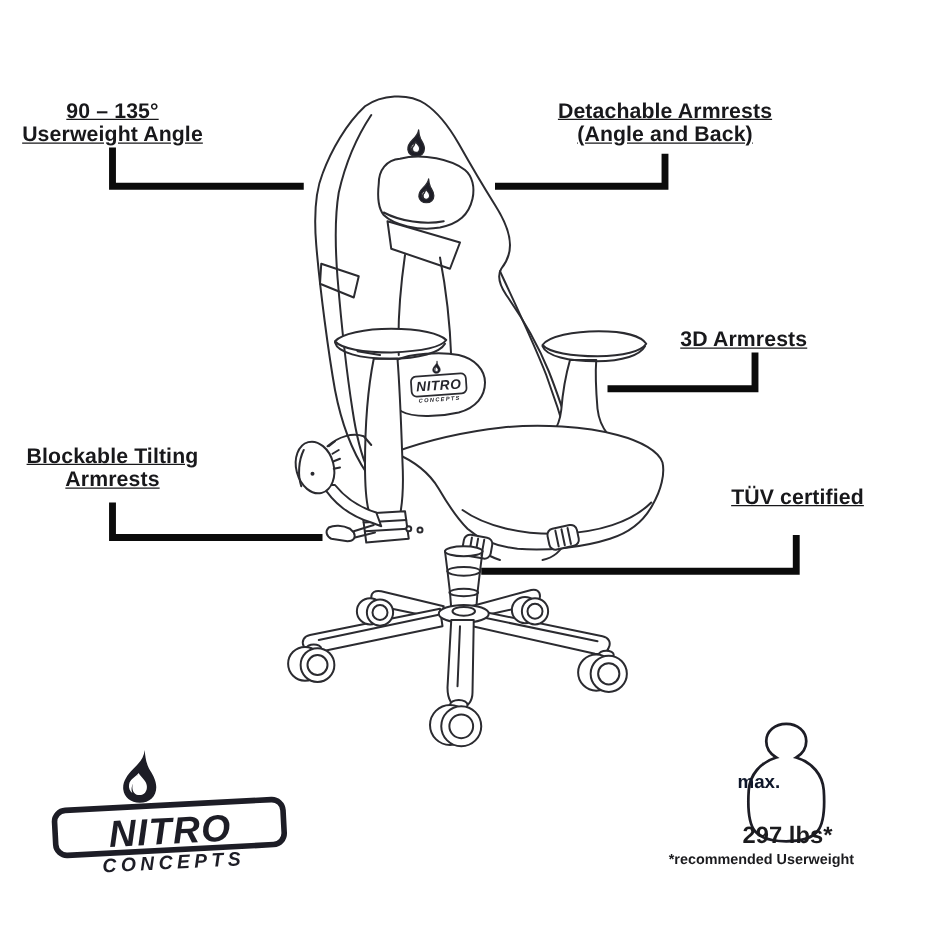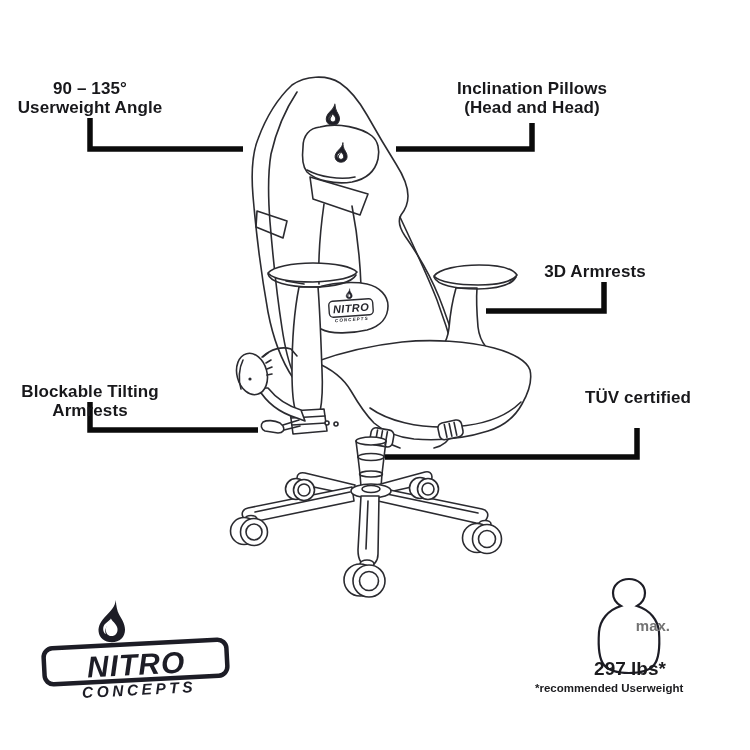--- a/index.html
+++ b/index.html
@@ -1,27 +1,27 @@
 <!DOCTYPE html>
 <html><head>
 <meta charset="utf-8">
 <style>
   html,body{margin:0;padding:0;background:#fff;}
   #stage{position:relative;width:750px;height:750px;background:#fff;overflow:hidden;
          font-family:"Liberation Sans",sans-serif;}
   #art{position:absolute;left:0;top:0;width:750px;height:750px;}
   .callout{position:absolute;font:700 17px/19px "Liberation Sans",sans-serif;
-           color:#18181b;text-align:center;letter-spacing:.1px;}
+           color:#18181b;text-align:center;letter-spacing:.1px;text-decoration:underline;}
   #c-inclination{left:10px;top:79px;width:160px;}
   #c-pillows{left:432px;top:79px;width:200px;}
   #c-armrests{left:515px;top:262px;width:160px;text-align:center;}
-  #c-tilting{left:10px;top:382px;width:160px;}
+  #c-tilting{left:10px;top:355px;width:160px;}
   #c-gaslift{left:538px;top:388px;width:200px;}
-  .w-max{position:absolute;left:590px;top:617px;width:80px;text-align:right;
-         font:700 15px/18px "Liberation Sans",sans-serif;color:#737373;}
+  .w-max{position:absolute;left:590px;top:617px;width:80px;text-align:left;
+         font:700 15px/18px "Liberation Sans",sans-serif;color:#0f172a;}
   .w-val{position:absolute;left:585px;top:632px;width:90px;text-align:center;
          font:700 19px/22px "Liberation Sans",sans-serif;color:#1b1b1e;margin-top:26px;}
   .w-foot{position:absolute;left:535px;top:681px;width:200px;text-align:left;
           font:700 11.5px/14px "Liberation Sans",sans-serif;color:#1b1b1e;}
   .logo-name{font:italic 800 30px "Liberation Sans",sans-serif;letter-spacing:1px;fill:#1d1d26;}
   .logo-sub{font:italic 800 15.5px "Liberation Sans",sans-serif;letter-spacing:3.5px;fill:#1d1d26;}
   .mini-name{font:italic 800 11px "Liberation Sans",sans-serif;letter-spacing:.4px;fill:#26262c;}
   .mini-sub{font:italic 700 4.5px "Liberation Sans",sans-serif;letter-spacing:1.1px;fill:#26262c;}
 </style>
 </head>
@@ -188,22 +188,22 @@
       <text class="logo-sub" x="139" y="695" text-anchor="middle" transform="rotate(-3 139 690)">CONCEPTS</text>
     </g>
   </svg>
 
   <div class="callout" id="c-inclination">
     <div>90 – 135°</div>
     <div>Userweight Angle</div>
   </div>
 
   <div class="callout" id="c-pillows">
-    <div>Inclination Pillows</div>
-    <div>(Head and Head)</div>
+    <div>Detachable Armrests</div>
+    <div>(Angle and Back)</div>
   </div>
 
   <div class="callout" id="c-armrests">
     <div>3D Armrests</div>
   </div>
 
   <div class="callout" id="c-tilting">
     <div>Blockable Tilting</div>
     <div>Armrests</div>
   </div>

